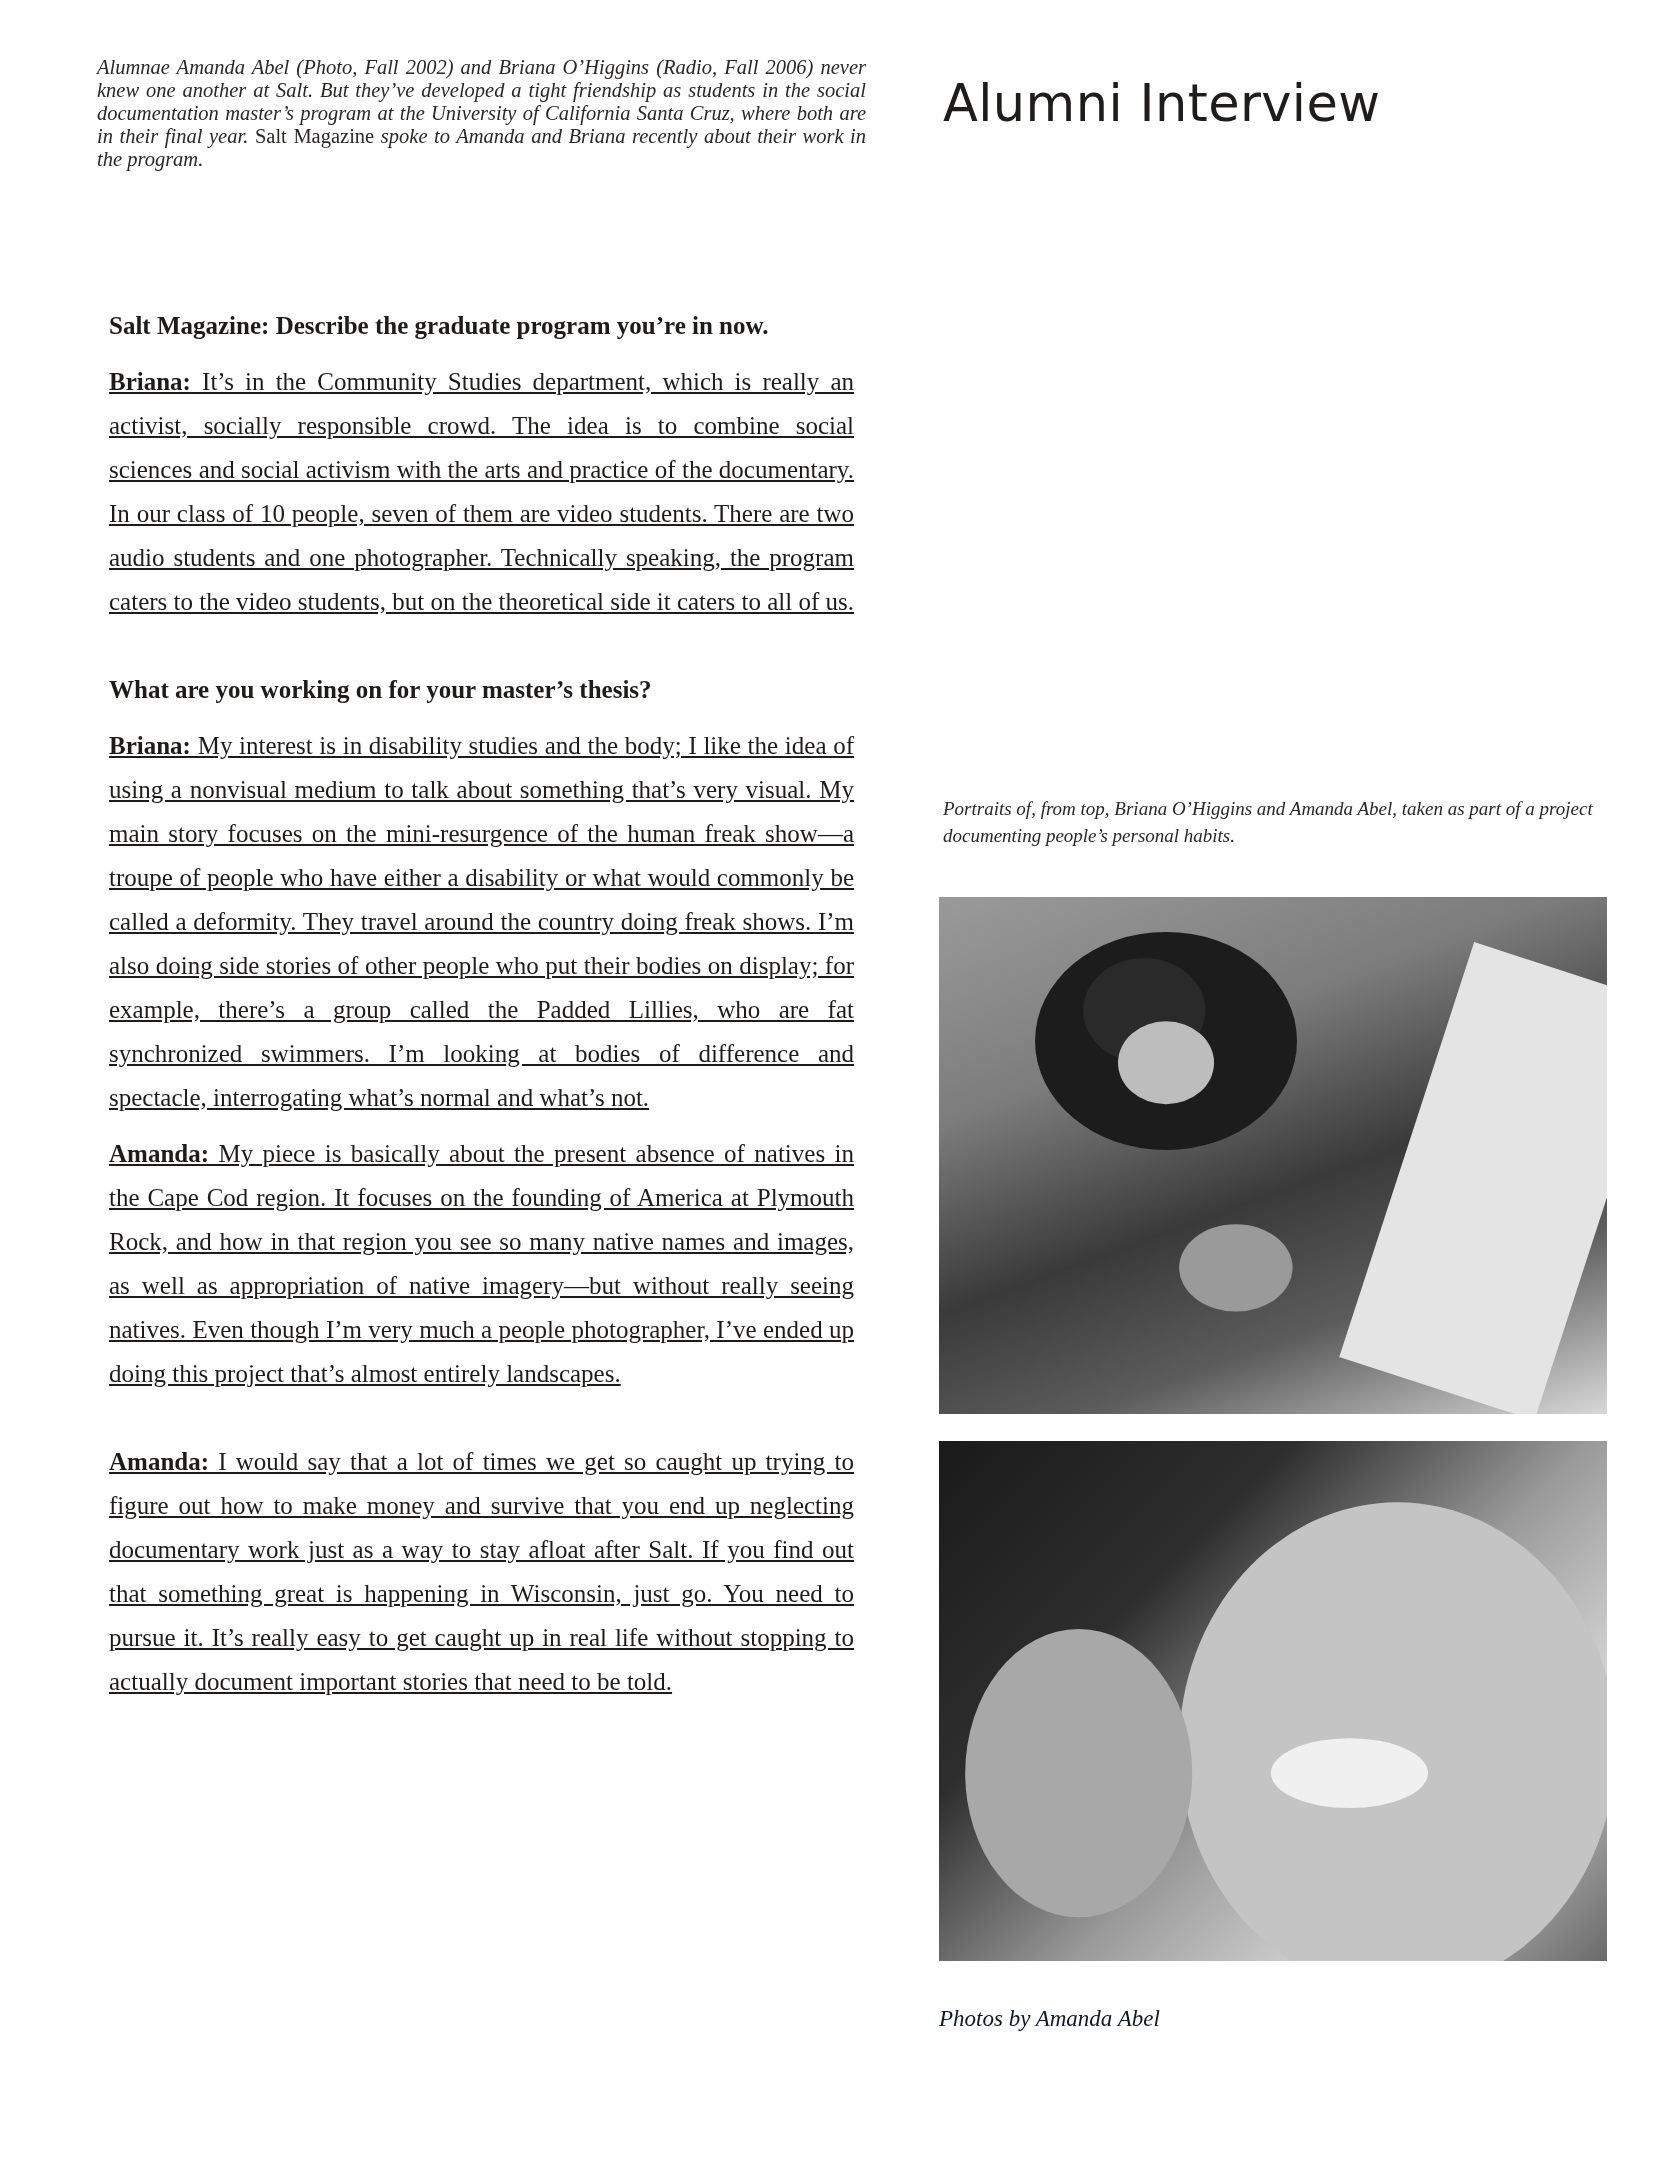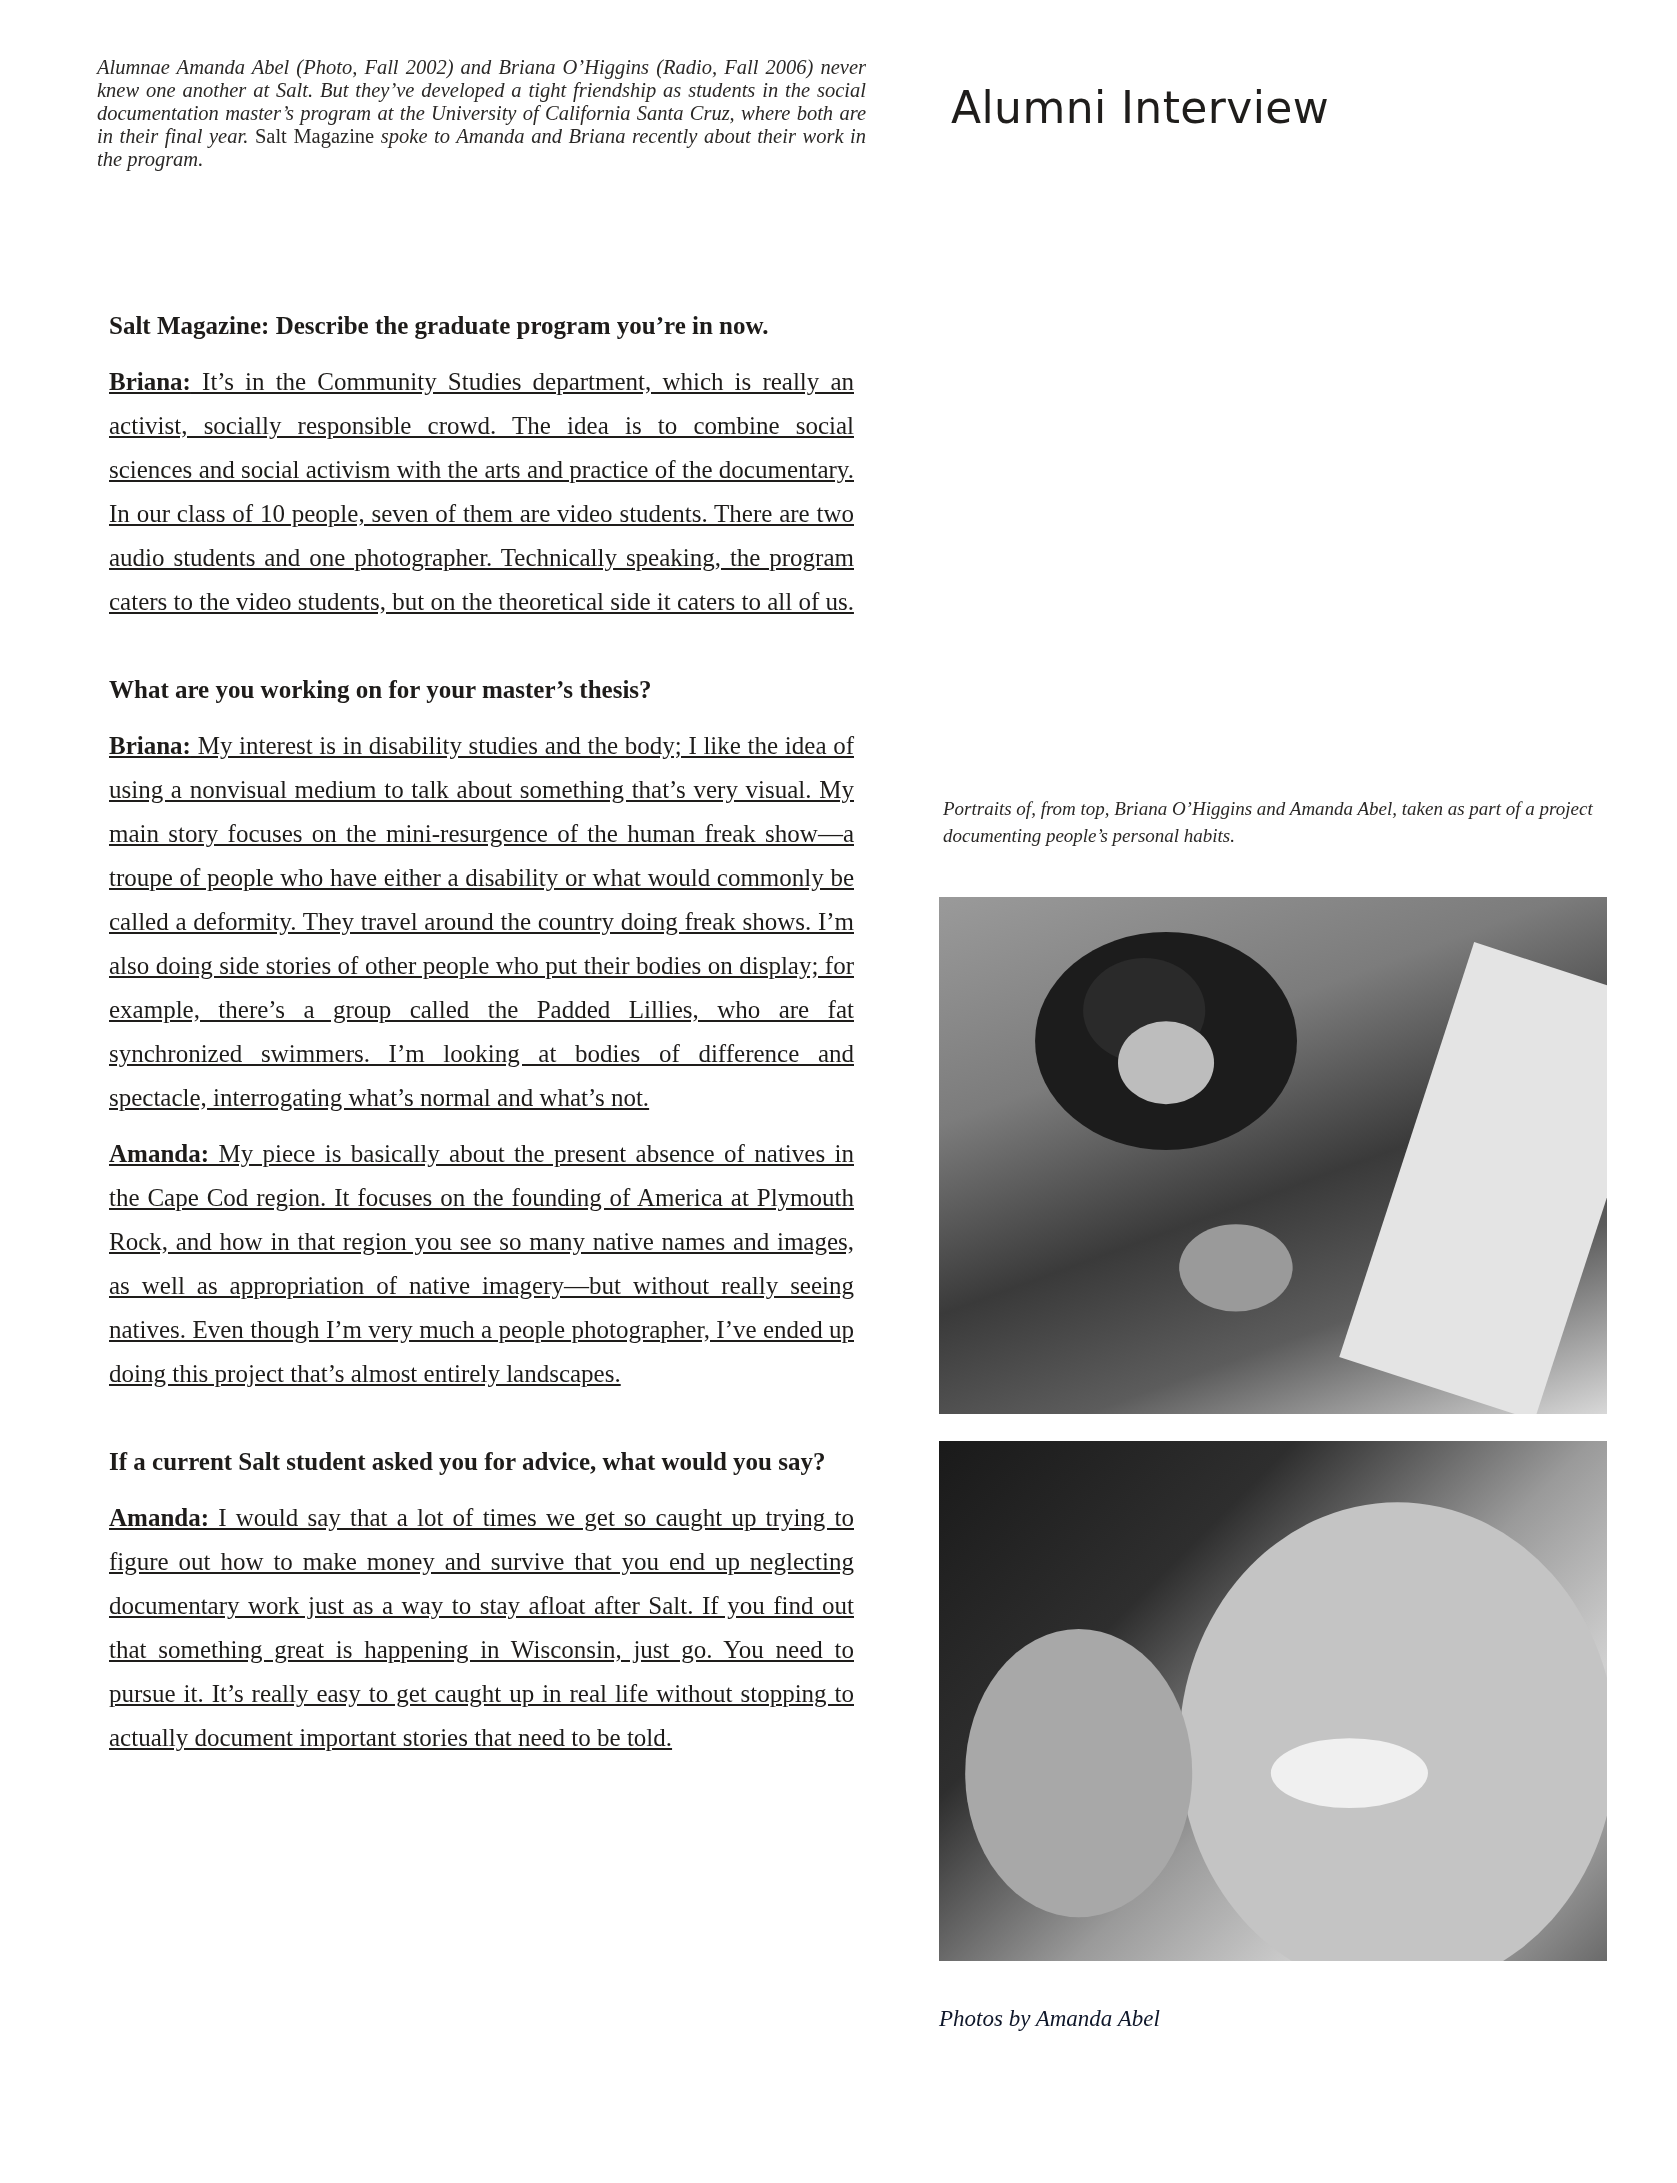--- a/index.html
+++ b/index.html
@@ -6,21 +6,21 @@
   body { width: 1677px; height: 2183px; position: relative; overflow: hidden; color: #1e1c1a; }
   .intro {
     position: absolute; left: 97px; top: 56px; width: 769px;
     font-family: "Liberation Serif", serif; font-style: italic;
     font-size: 20.5px; line-height: 23px; text-align: justify; color: #2a2826;
   }
   .intro .roman { font-style: normal; }
   .title {
     position: absolute; left: 943px; top: 74px;
     font-family: "DejaVu Sans", sans-serif; font-weight: normal;
-    font-size: 44px; letter-spacing: 0.4px; color: #1f1d1b; margin: 8px;
+    font-size: 51px; letter-spacing: 0.4px; color: #1f1d1b; margin: 0;
   }
   .body-col {
     position: absolute; left: 97px; top: 292px; width: 769px;
     font-family: "Liberation Serif", serif; font-size: 25px; line-height: 44px;
     text-align: justify; color: #1e1c1a;
   }
   .qa-section { margin: 0 0 44px 0; }
   .question { font-weight: bold; margin: 12px; }
   .answer { margin: 12px; text-decoration: underline; }
   .speaker { font-weight: bold; }
@@ -57,21 +57,20 @@
   <div class="qa-section">
     <p class="question">Salt Magazine: Describe the graduate program you’re in now.</p>
     <p class="answer"><span class="speaker">Briana:</span><span> It’s in  the Community Studies department, which is really an activist, socially responsible crowd. The idea is to combine social sciences and social activism with the arts and practice of the documentary. In our class of 10 people, seven of them are video students. There are two audio students and one photographer. Technically speaking, the program caters to the video students, but on the theoretical side it caters to all of us.</span></p>
   </div>
   <div class="qa-section">
     <p class="question">What are you working on for your master’s thesis?</p>
     <p class="answer"><span class="speaker">Briana:</span><span> My interest is in disability studies and the body; I like the idea of using a nonvisual medium to talk about something that’s very visual. My main story focuses on the mini-resurgence of the human freak show—a troupe of people who have either a disability or what would commonly be called a deformity. They travel around the country doing freak shows. I’m also doing side stories of other people who put their bodies on display; for example, there’s a group called the Padded Lillies, who are fat synchronized swimmers. I’m looking at bodies of difference and spectacle, interrogating what’s normal and what’s not.</span></p>
     <p class="answer"><span class="speaker">Amanda:</span><span> My piece is basically about the present absence of natives in the Cape Cod region. It focuses on the founding of America at Plymouth Rock, and how in that region you see so many native names and images, as well as appropriation of native imagery—but without really seeing natives. Even though I’m very much a people photographer, I’ve ended up doing this project that’s almost entirely landscapes.</span></p>
   </div>
   <div class="qa-section">
-    <p class="question">If a current Salt student asked you for advice, what would you say?</p>
     <p class="answer"><span class="speaker">Amanda:</span><span> I would say that a lot of times we get so caught up trying to figure out how to make money and survive that you end up neglecting documentary work just as a way to stay afloat after Salt. If you find out that something great is happening in Wisconsin, just go. You need to pursue it. It’s really easy to get caught up in real life without stopping to actually document important stories that need to be told.</span></p>
   </div>
 </div>
 
 <div class="photo-caption">Portraits of, from top, Briana O’Higgins and Amanda Abel, taken as part of a project documenting people’s personal habits.</div>
 
 <div class="photo photo-1" title="Black-and-white overhead photo of Briana O’Higgins eating from a fork in front of an open refrigerator">
   <svg viewBox="0 0 1530 1185" preserveAspectRatio="none">
     <ellipse cx="520" cy="330" rx="300" ry="250" fill="#1c1c1c"></ellipse>
     <ellipse cx="470" cy="260" rx="140" ry="120" fill="#2a2a2a"></ellipse>

